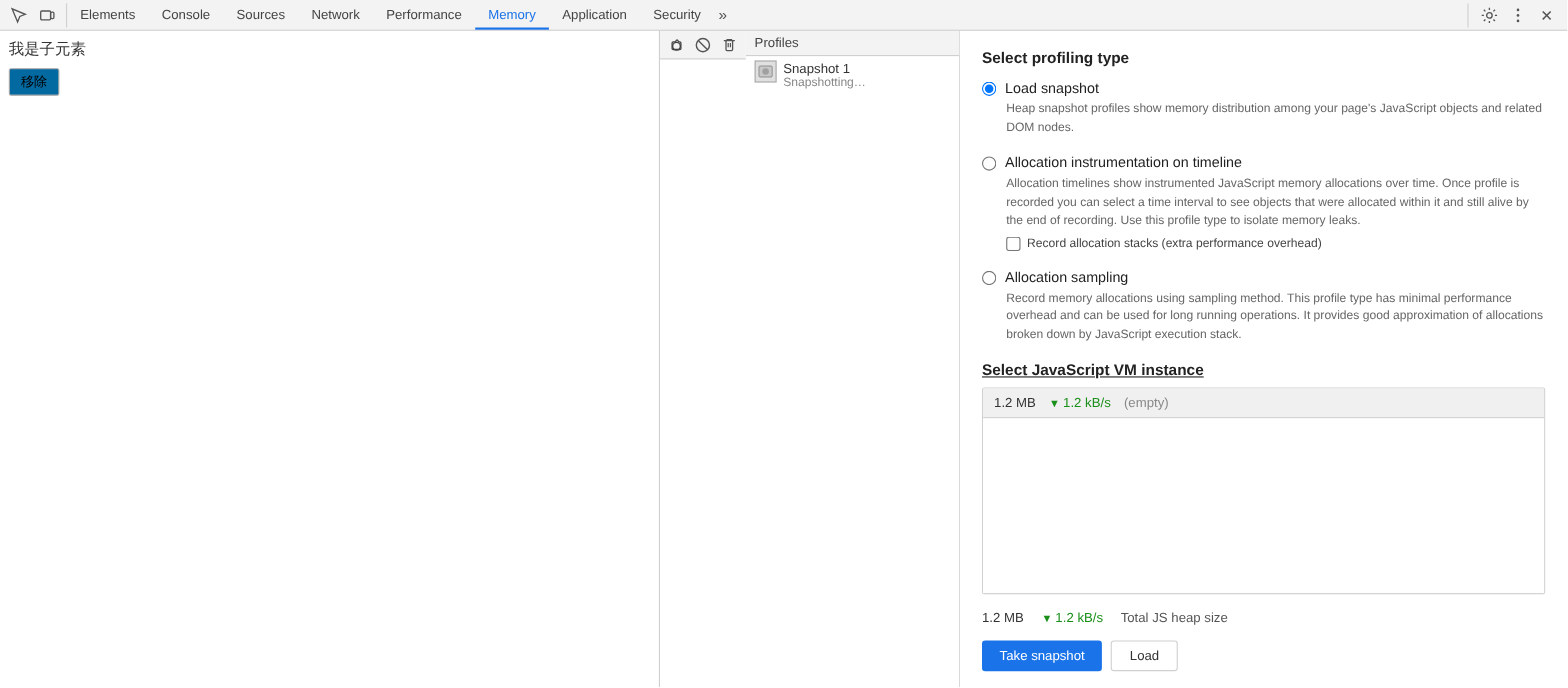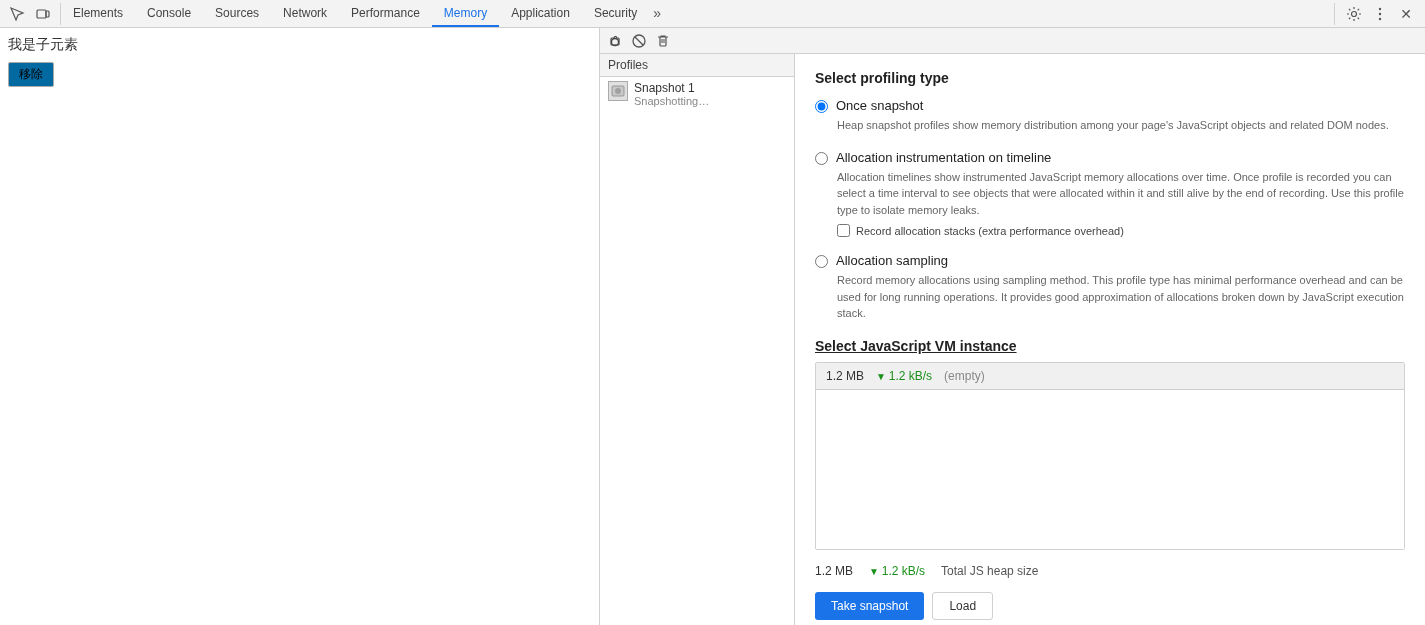--- a/index.html
+++ b/index.html
@@ -93,21 +93,20 @@
       padding: 3px 10px;
       font-size: 12px;
       cursor: pointer;
       border-radius: 2px;
     }
 
     
     .devtools-panel {
       flex: 1;
       display: flex;
-      flex-direction: column;
       overflow: hidden;
     }
 
     
     .panel-toolbar {
       display: flex;
       align-items: center;
       background: #f3f3f3;
       border-bottom: 1px solid #d0d0d0;
       height: 26px;
@@ -383,21 +382,21 @@
           </div>
         </div>
       </div>
 
       <div class="profiling-panel">
         <div class="section-title">Select profiling type</div>
 
         <div class="radio-group">
           <div class="radio-row">
             <input type="radio" name="profiling-type" id="heap-snapshot" checked="" style="">
-            <label for="heap-snapshot" class="radio-label">Once snapshot</label>
+            <label for="heap-snapshot" class="radio-label">Load snapshot</label>
           </div>
           <div class="radio-desc">Heap snapshot profiles show memory distribution among your page's JavaScript objects and related DOM nodes.</div>
         </div>
 
         <div class="radio-group">
           <div class="radio-row">
             <input type="radio" name="profiling-type" id="allocation-timeline" style="">
             <label for="allocation-timeline" class="radio-label">Allocation instrumentation on timeline</label>
           </div>
           <div class="radio-desc">Allocation timelines show instrumented JavaScript memory allocations over time. Once profile is recorded you can select a time interval to see objects that were allocated within it and still alive by the end of recording. Use this profile type to isolate memory leaks.</div>

